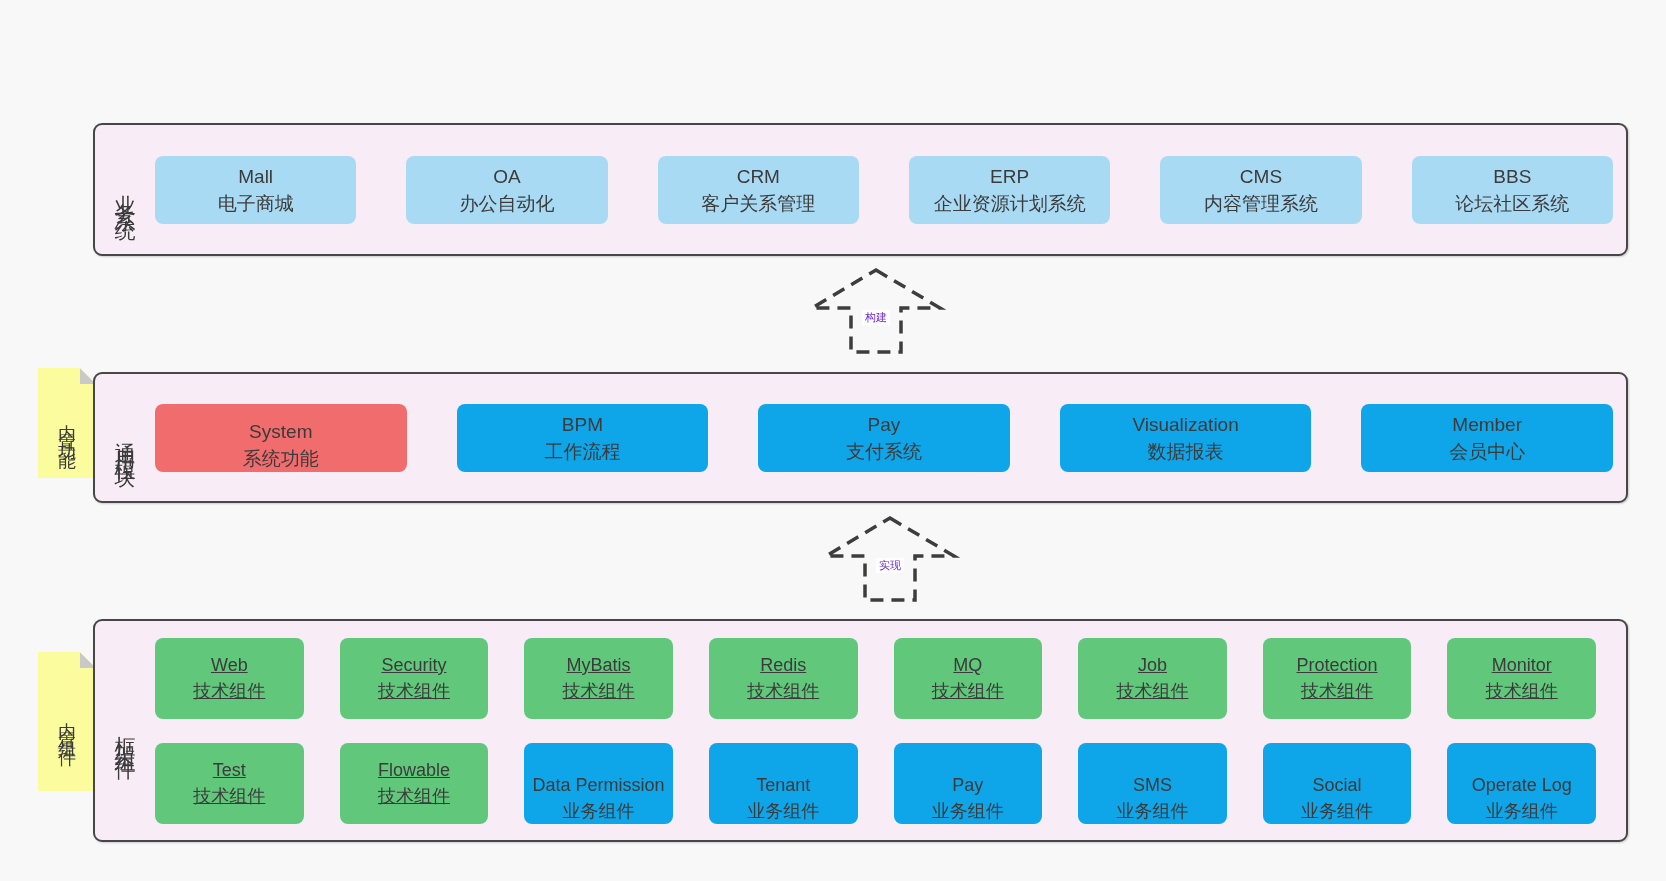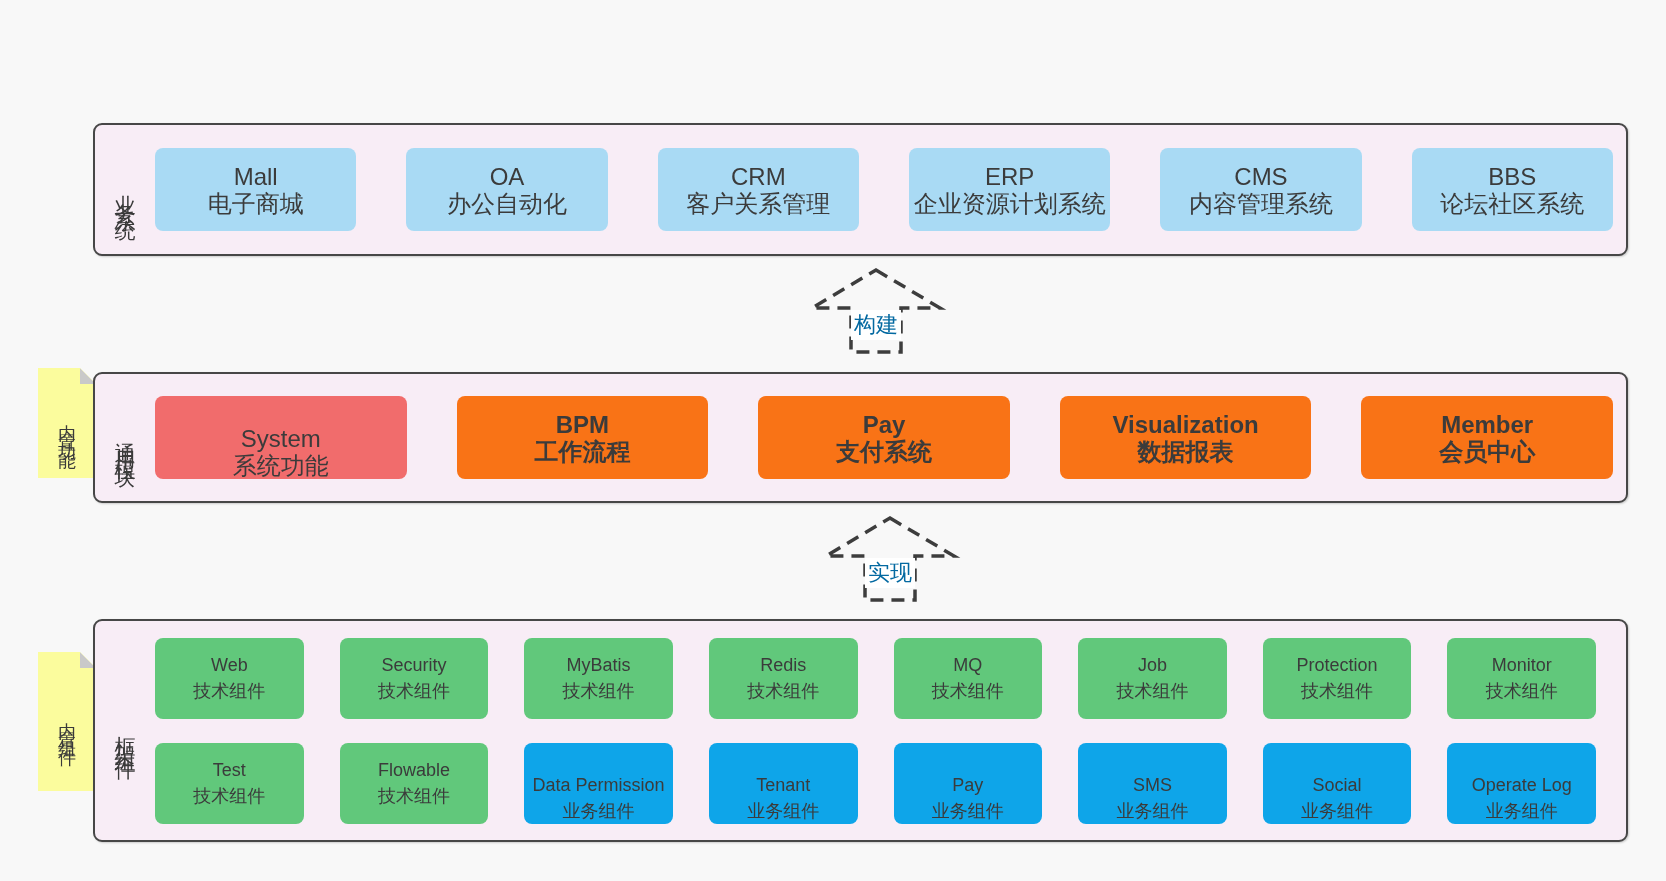--- a/index.html
+++ b/index.html
@@ -42,33 +42,33 @@
     gap:24px;
     padding-right:13px;
   }
   .row{display:flex;gap:50px;}
   .panel-framework .panel-body{padding-right:30px;}
   .panel-framework .row{gap:36px;}
 
   
   .box{
     flex:1;
-    height:83px;
+    height:68px;
     border-radius:8px;
     display:flex;flex-direction:column;align-items:center;justify-content:center;
     text-align:center;
-    font-size:24px;line-height:27px;
+    font-size:19px;line-height:27px;
     color:#3b3b3b;
     padding:0 4px;box-sizing:border-box;
   }
   .panel-framework .box{height:81px;font-size:18px;line-height:26px;}
   .box.blue{background:#a9daf4;}
   .box.red{background:#f16c6c;justify-content:flex-end;}
-  .box.pink{background:#f97316;font-weight:bold;}
-  .box.green{background:#61c87b;}
+  .box.pink{background:#0ea5e9;}
+  .box.green{background:#61c87b;text-decoration:underline;}
   .box.lightgreen{background:#0ea5e9;justify-content:flex-end;}
 
   
   .sticky{
     position:absolute;
     background:#fbfc9d;
     z-index:1;
     display:flex;align-items:center;justify-content:center;
     clip-path:polygon(0 0, calc(100% - 16px) 0, 100% 16px, 100% 100%, 0 100%);
   }
@@ -86,23 +86,23 @@
     margin-bottom:-9px;
   }
 
   
   .arrow{position:absolute;width:140px;height:90px;z-index:1;}
   .arrow svg{position:absolute;inset:0;overflow:visible;}
   .arrow-label{
     position:absolute;left:50%;top:44px;transform:translateX(-50%);
     background:#ffffff;
     padding:0 3px;
-    font-size:22px;
+    font-size:11px;
     white-space:nowrap;
-    color:#0369a1;
+    color:#6d28d9;
   }
 </style>
 </head>
 <body>
 
 <div class="canvas">
 
   <div class="panel" style="left:93px;top:123px;width:1535px;height:133px;">
     <div class="panel-label">
       <span>业务系统</span>

